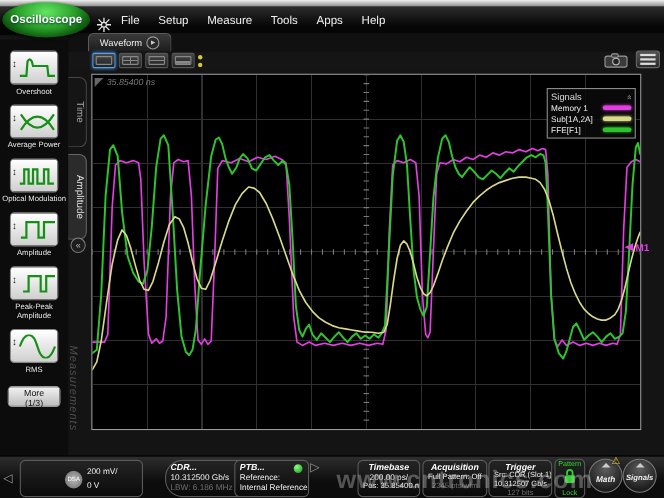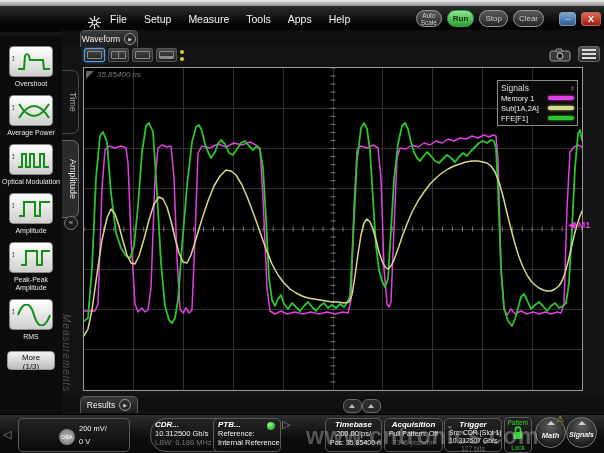--- a/index.html
+++ b/index.html
@@ -22,21 +22,21 @@
         color:#ccc;font-size:8px;height:17px;min-width:26px;padding:0 5px;line-height:15px;
         font-family:inherit;text-align:center;}
   .pill.tiny{font-size:6.5px;line-height:7px;width:26px;padding:1px 2px;white-space:normal;}
   .pill.run{background:linear-gradient(#8fe48f,#2f9e2f);color:#073807;font-weight:bold;border-color:#2a5;}
   .minbtn{width:17px;height:14px;border:1px solid #89a;border-radius:3px;margin-left:10px;
           background:linear-gradient(#7aa7d9,#2a5a95);color:#fff;font-size:8px;line-height:10px;padding:0;}
   .closebtn{width:20px;height:14px;border:1px solid #a66;border-radius:3px;
           background:linear-gradient(#e06a5a,#a41e10);color:#fff;font-size:9px;font-weight:bold;line-height:12px;padding:0;}
   
   .tabrow{position:absolute;left:62px;top:30px;width:542px;height:17px;background:#101010;}
-  .doc-tab{position:absolute;width:58px;height:17px;background:linear-gradient(#3a3a3a,#1c1c1c);
+  .doc-tab{position:absolute;width:76px;height:17px;background:linear-gradient(#3a3a3a,#1c1c1c);
            border:1px solid #5a5a5a;border-bottom:none;border-radius:5px 5px 0 0;
            display:flex;align-items:center;justify-content:center;gap:4px;box-sizing:border-box;}
   .doc-tab .tlabel{font-size:8.5px;color:#eee;}
   .playicon{width:10px;height:10px;border:1px solid #999;border-radius:50%;background:#2a2a2a;
             color:#ccc;font-size:5px;line-height:10px;text-align:center;}
   .toolrow{position:absolute;left:62px;top:47px;width:542px;height:17px;background:#151515;}
   .layoutbtn{position:absolute;top:1px;width:21px;height:14px;border:1px solid #555;border-radius:2px;
              background:linear-gradient(#484848,#222);box-sizing:border-box;}
   .layoutbtn.sel{border-color:#5aa0e0;box-shadow:0 0 3px #3a78c0;}
   .layoutbtn .ink{position:absolute;inset:2px;border:1px solid #888;border-radius:1px;}
@@ -130,29 +130,24 @@
         <circle cx="6.5" cy="6.5" r="2.2" fill="#111" stroke="#e8e8e8"></circle>
     </svg>
     <nav class="menus" id="menus">
         <span>File</span>
         <span>Setup</span>
         <span>Measure</span>
         <span>Tools</span>
         <span>Apps</span>
         <span>Help</span>
       </nav>
-    <div class="winbtns">
-      <button class="pill tiny">Auto Scale</button>
-      <button class="pill run">Run</button>
-      <button class="pill">Stop</button>
-      <button class="pill">Clear</button>
-      <button class="minbtn">–</button>
-      <button class="closebtn">X</button>
-    </div>
   </div>
+  <div class="logo">
+      <span>Oscilloscope</span>
+    </div>
 
   <div class="tabrow">
     <div class="doc-tab" style="left:18px;top:0;">
       <span class="tlabel">Waveform</span>
       <span class="playicon">▶</span>
     </div>
   </div>
 
   <div class="toolrow">
     <div class="layoutbtn sel" style="left:22px;">
@@ -381,32 +376,20 @@
             <span class="lswatch" style="background: rgb(45, 196, 45); box-shadow: rgb(45, 196, 45) 0px 0px 3px;"></span>
           </div>
         </div>
     </div>
     <div class="m1">
       <span class="m1arrow">◀</span>
       <span class="m1label">M1</span>
     </div>
   </div>
 
-  <div class="resultsrow">
-    <div class="doc-tab" style="left:18px;top:0;">
-      <span class="tlabel">Results</span>
-      <span class="playicon">▶</span>
-    </div>
-    <div class="pillup" style="left:281px;">
-        <i></i>
-      </div>
-    <div class="pillup" style="left:300px;">
-        <i></i>
-      </div>
-  </div>
 
   <div class="bottombar">
     <button class="navarrow" style="left:3px;top:13px;">◁</button>
 
     <div class="bpanel" style="left:18px;width:112px;">
       <div style="position:absolute;left:40px;top:8px;"><span class="badge">DSA</span></div>
       <div style="position:absolute;left:60px;top:5px;" class="pline">200 mV/</div>
       <div style="position:absolute;left:60px;top:18px;" class="pline">0 V</div>
     </div>
 

